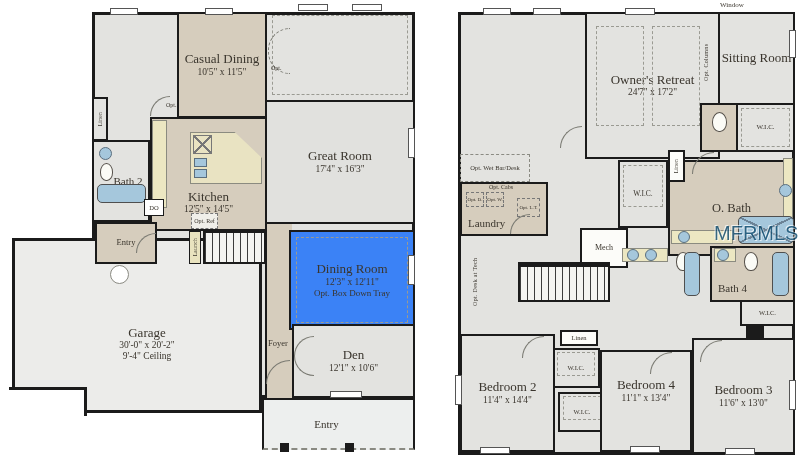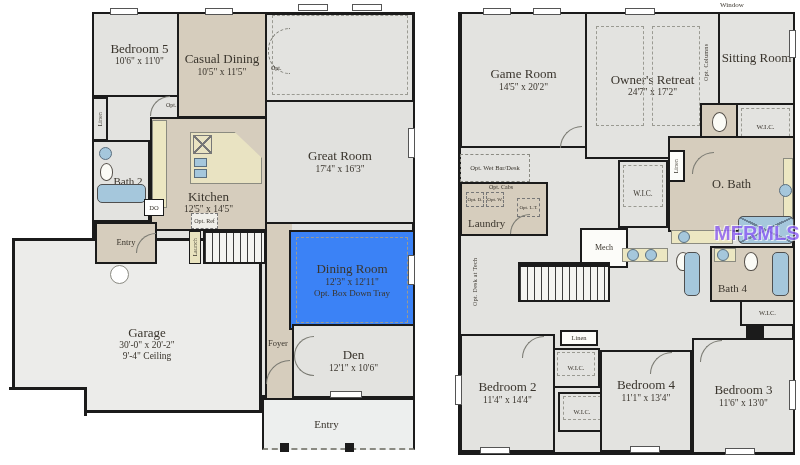--- a/index.html
+++ b/index.html
@@ -32,39 +32,35 @@
   .toilet{position:absolute;background:#fbfbf6;border:1.2px solid #55504a;border-radius:50% 50% 46% 46%}
   .stairs{position:absolute;border:2px solid #1b1b1b;
           background:#f4f4f1 repeating-linear-gradient(90deg,#3c3c3c 0 1px,transparent 1px 7px)}
   .win{position:absolute;background:#fff;border:1px solid #555}
   .arc{position:absolute;border-top:1.1px solid #7a7a72;border-left:1.1px solid #7a7a72;
        border-top-left-radius:100% 100%}
   .arc.d{border-top-style:dashed;border-left-style:dashed}
   .post{position:absolute;background:#1b1b1b}
   .chase{position:absolute;background:#1b1b1b}
   .notch{position:absolute;background:#fff;border-top:3px solid #1b1b1b;border-right:3px solid #1b1b1b}
-  .wm{position:absolute;font-family:"Liberation Sans",sans-serif;font-weight:700;font-size:20px;
-      color:#8b5cf6;opacity:.8;text-shadow:1px 1px 0 rgba(255,255,255,.85),-1px -1px 0 rgba(255,255,255,.85)}
+  .wm{position:absolute;font-family:"Liberation Sans",sans-serif;font-weight:400;font-size:20px;
+      color:#0c4a6e;opacity:.8;text-shadow:1px 1px 0 rgba(255,255,255,.85),-1px -1px 0 rgba(255,255,255,.85)}
 </style>
 </head>
 <body>
 
 <div class="canvas">
 
   <div class="room g" style="left:92px;top:12px;width:323px;height:386px;border-width:3px"></div>
 
   <div class="dash" style="left:272px;top:15px;width:136px;height:80px"></div>
   <div class="arc d" style="left:268px;top:28px;width:22px;height:22px"></div>
   <div class="arc d" style="left:268px;top:52px;width:22px;height:22px;transform:scaleY(-1)"></div>
   <div class="abs tiny" style="left:271px;top:65px;width:20px">Opt.</div>
 
-  <div class="room g" style="left:92px;top:12px;width:95px;height:85px">
-    <span class="rname">Bedroom 5</span>
-    <span class="rdims">10'6" x 11'0"</span>
-  </div>
 
   <div class="room t" style="left:177px;top:12px;width:90px;height:106px">
     <span class="rname">Casual Dining</span>
     <span class="rdims">10'5" x 11'5"</span>
   </div>
 
   <div class="room" style="left:265px;top:100px;width:150px;height:124px;background:#e1e1de">
     <span class="rname">Great Room</span>
     <span class="rdims">17'4" x 16'3"</span>
   </div>
@@ -144,24 +140,20 @@
   <div class="win" style="left:110px;top:8px;width:28px;height:7px"></div>
   <div class="win" style="left:205px;top:8px;width:28px;height:7px"></div>
   <div class="win" style="left:298px;top:4px;width:30px;height:7px"></div>
   <div class="win" style="left:352px;top:4px;width:30px;height:7px"></div>
   <div class="win" style="left:408px;top:128px;width:7px;height:30px"></div>
   <div class="win" style="left:408px;top:255px;width:7px;height:30px"></div>
   <div class="win" style="left:330px;top:391px;width:32px;height:7px"></div>
 
   <div class="room g" style="left:458px;top:12px;width:337px;height:443px;border-width:3px"></div>
 
-  <div class="room g" style="left:460px;top:12px;width:127px;height:136px">
-    <span class="rname">Game Room</span>
-    <span class="rdims">14'5" x 20'2"</span>
-  </div>
   <div class="arc" style="left:560px;top:126px;width:22px;height:22px"></div>
 
   <div class="room g" style="left:585px;top:12px;width:135px;height:147px">
     <span class="rname">Owner's Retreat</span>
     <span class="rdims">24'7" x 17'2"</span>
   </div>
   <div class="dash" style="left:596px;top:26px;width:48px;height:100px"></div>
   <div class="dash" style="left:652px;top:26px;width:48px;height:100px"></div>
 
   <div class="room g" style="left:718px;top:12px;width:77px;height:93px">
@@ -171,21 +163,21 @@
   <div class="abs vtext" style="left:703px;top:28px;height:68px;font-size:6px">Opt. Columns</div>
 
   <div class="room g" style="left:736px;top:103px;width:59px;height:49px;border-width:2px">
     <span style="font-size:7px">W.I.C.</span>
   </div>
   <div class="dash" style="left:741px;top:108px;width:49px;height:39px"></div>
 
   <div class="room t" style="left:700px;top:103px;width:38px;height:49px;border-width:2px"></div>
   <div class="toilet" style="left:712px;top:112px;width:15px;height:20px"></div>
 
-  <div class="room t" style="left:668px;top:136px;width:127px;height:96px">
+  <div class="room t" style="left:668px;top:160px;width:127px;height:96px">
     <span class="rname" style="font-size:12.5px">O. Bath</span>
   </div>
   <div class="counter" style="left:783px;top:158px;width:10px;height:72px"></div>
   <div class="blue round" style="left:779px;top:184px;width:13px;height:13px"></div>
   <div class="counter" style="left:671px;top:230px;width:62px;height:14px"></div>
   <div class="blue round" style="left:678px;top:231px;width:12px;height:12px"></div>
   <div class="tub tubx" style="left:738px;top:216px;width:56px;height:28px"></div>
   <div class="arc" style="left:692px;top:152px;width:22px;height:22px"></div>
 
   <div class="room w" style="left:668px;top:150px;width:17px;height:32px;border-width:2px">

